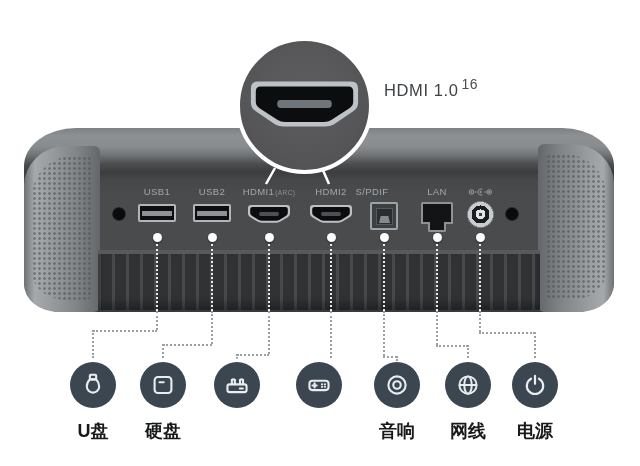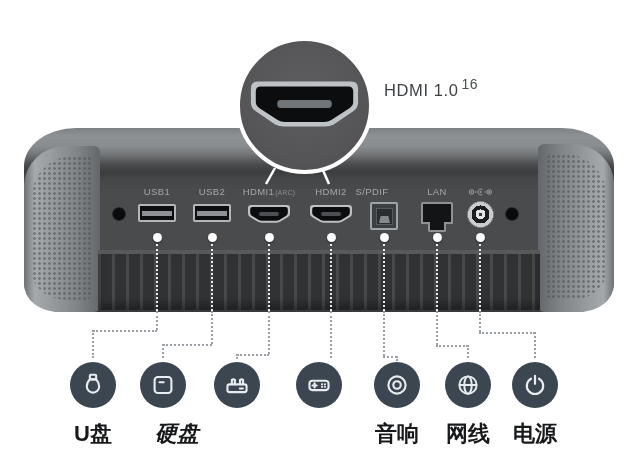--- a/index.html
+++ b/index.html
@@ -62,21 +62,21 @@
     border:4px solid #ffffff;box-sizing:border-box;z-index:5;}
   .inset svg{position:absolute;left:8px;top:38px;}
   .vlines{position:absolute;left:258px;top:163px;z-index:4;}
   .callout{position:absolute;left:384px;top:76px;font-size:16.5px;color:#3e4245;
     letter-spacing:.6px;z-index:5;}
   .callout sup{font-size:14px;margin-left:3px;color:#4a4e51;}
   
   .dev-circle{position:absolute;top:362px;width:46px;height:46px;border-radius:50%;
     background:#3b4651;display:flex;align-items:center;justify-content:center;}
   .dev-label{position:absolute;top:419px;width:90px;text-align:center;
-    font-size:22px;font-weight:600;color:#17191b;}
+    font-size:18px;font-weight:600;color:#17191b;}
 </style>
 </head>
 <body>
 
 <div class="stage">
 
   <div class="device">
     <div class="deck-logo"></div>
     <div class="deck-logo2"></div>
   </div>
@@ -252,18 +252,18 @@
   <div class="dev-circle" style="left:512px;">
     <svg width="28" height="28" viewBox="0 0 24 24">
       <g stroke="#e9edf0" stroke-width="1.9" fill="none" stroke-linecap="round">
         <path d="M8.6 6.6 a7 7 0 1 0 6.8 0"></path>
         <line x1="12" y1="4.2" x2="12" y2="11"></line>
       </g>
     </svg>
   </div>
 
   <div class="dev-label" style="left:48px;">U盘</div>
-  <div class="dev-label" style="left:132px;font-style:italic;">硬盘</div>
+  <div class="dev-label" style="left:118px;">硬盘</div>
   <div class="dev-label" style="left:352px;text-align:center;">音响</div>
   <div class="dev-label" style="left:490px;">电源</div>
   <div class="dev-label" style="left:423px;">网线</div>
 
 </div>
 
 </body></html>

